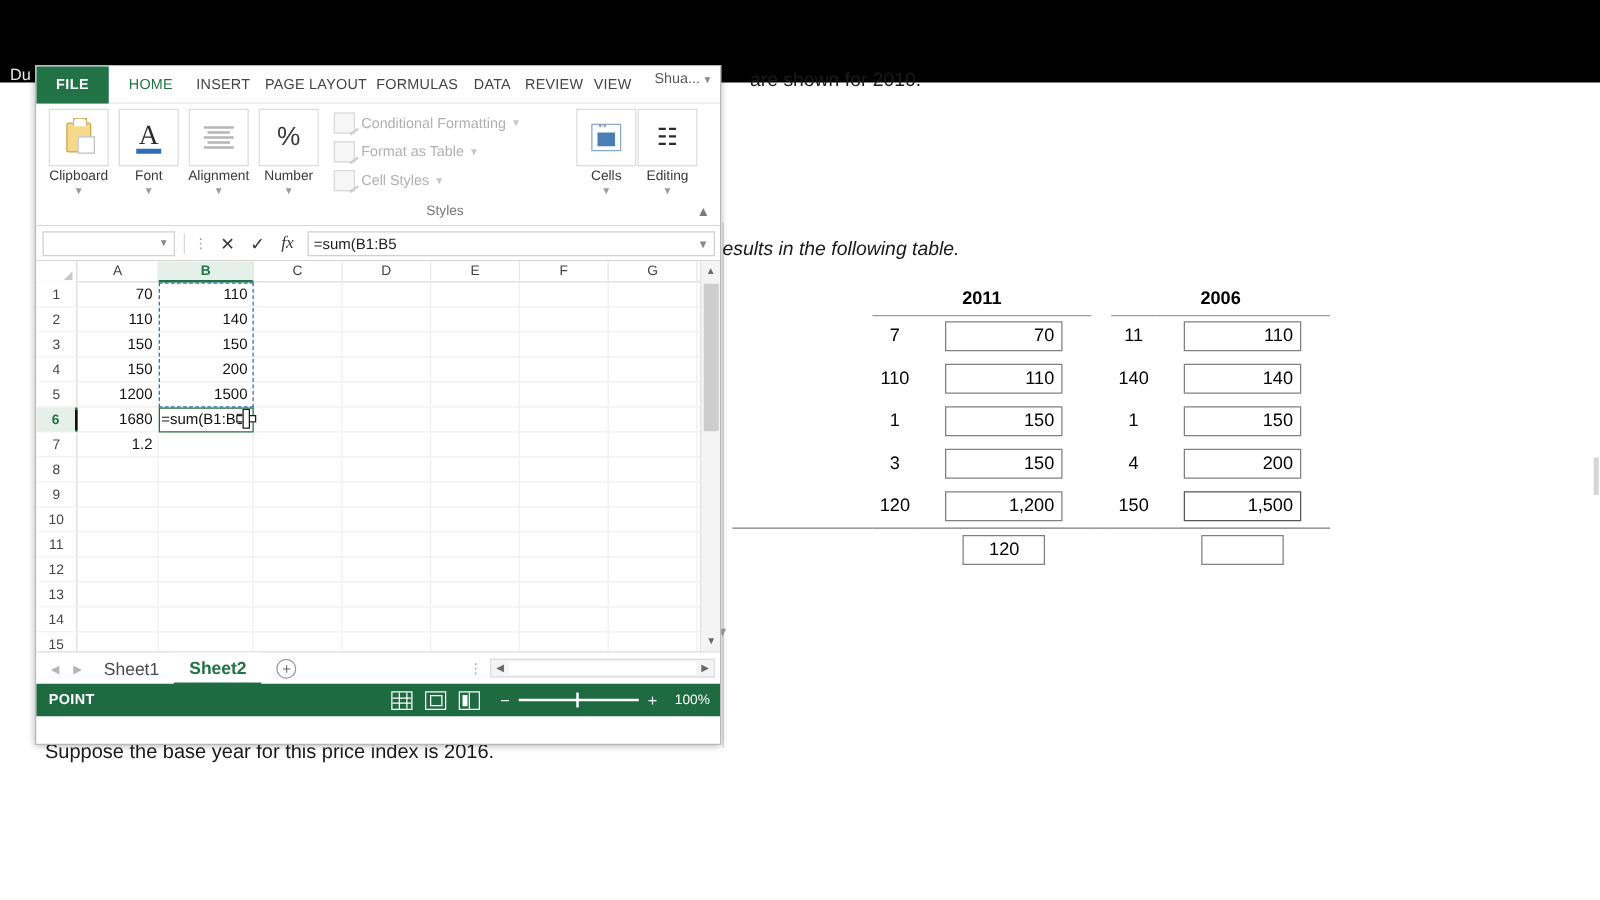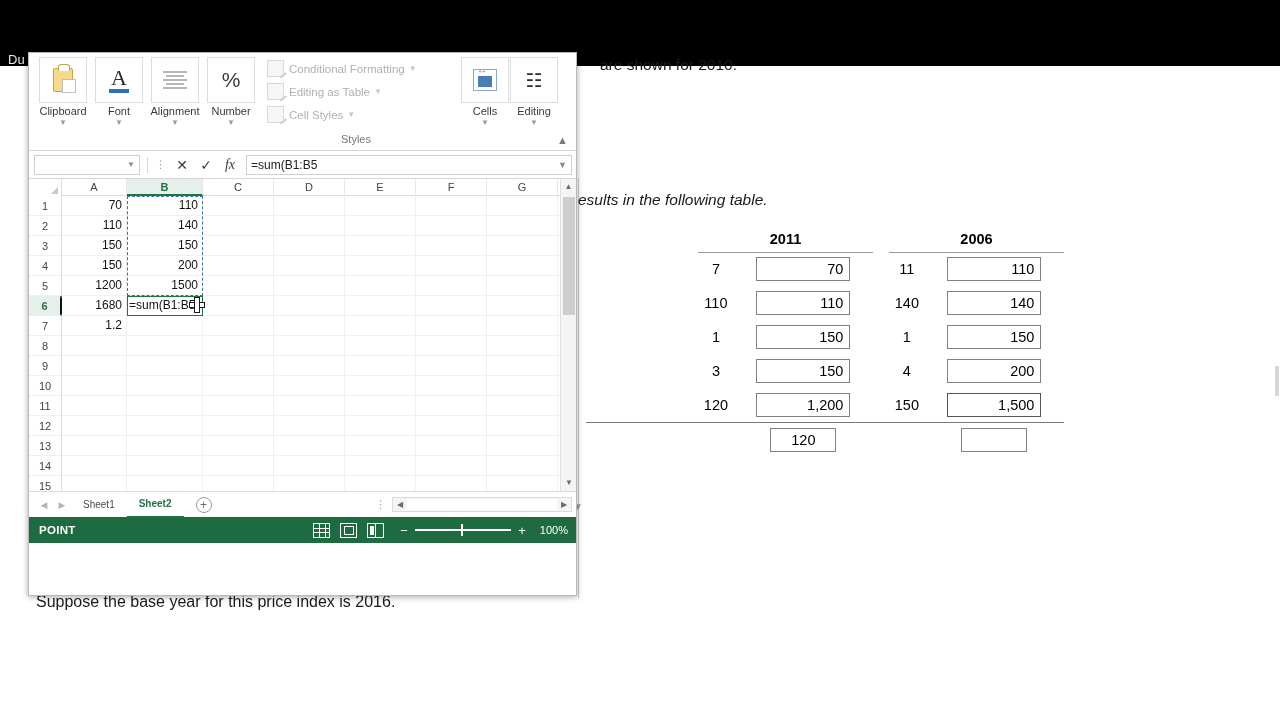--- a/index.html
+++ b/index.html
@@ -324,21 +324,21 @@
   
   .xl-sheetbar {
     position: relative; height: 26px;
     background: #fff; border-top: 1px solid #dcdcdc;
     display: flex; align-items: center;
   }
   .nav-arrows { display: flex; margin-left: 6px; }
   .nav-arrows span { width: 18px; text-align: center; font-size: 9px; color: #b5b5b5; }
   .stab {
     height: 26px; padding: 0 12px; display: flex; align-items: center;
-    font-size: 10px; color: #4a4a4a;
+    font-size: 14px; color: #4a4a4a;
   }
   .stab.active { font-weight: bold; color: #217346; background: #fff; border-bottom: 2px solid #217346; }
   .addsheet {
     width: 16px; height: 16px; border: 1px solid #9a9a9a; border-radius: 50%;
     color: #6a6a6a; font-size: 12px; line-height: 14px; text-align: center;
     margin-left: 12px;
   }
   .sb-dots { margin-left: auto; font-size: 11px; color: #a0a0a0; padding-right: 6px; }
   .hscroll {
     width: 180px; height: 15px; border: 1px solid #dcdcdc; background: #f4f4f4;
@@ -463,20 +463,31 @@
         </tbody>
           </table>
       </div>
 
       <div class="scroll-tick"></div>
     </div>
   </div>
 
   <div class="xl">
 
+    <div class="xl-tabs">
+      <div class="xl-file">FILE</div>
+      <div class="xl-tab active" style="left:68px">HOME</div>
+      <div class="xl-tab" style="left:122px">INSERT</div>
+      <div class="xl-tab" style="left:177px">PAGE LAYOUT</div>
+      <div class="xl-tab" style="left:266px">FORMULAS</div>
+      <div class="xl-tab" style="left:344px">DATA</div>
+      <div class="xl-tab" style="left:385px">REVIEW</div>
+      <div class="xl-tab" style="left:440px">VIEW</div>
+      <div class="xl-acct"><span>Shua...</span><span class="caret">▼</span></div>
+    </div>
 
     <div class="xl-ribbon">
       <div class="rgroup" style="left:6px">
         <div class="btn">
             <span class="ic-clip"></span>
           </div>
         <div class="lbl">Clipboard</div>
         <div class="sub">▼</div>
       </div>
       <div class="rgroup" style="left:62px">
@@ -508,21 +519,21 @@
       </div>
 
       <div class="styles-col">
         <div class="styles-item">
           <span class="sicon"></span>
           <span>Conditional Formatting</span>
           <span class="scaret">▼</span>
         </div>
         <div class="styles-item">
           <span class="sicon"></span>
-          <span>Editing as Table</span>
+          <span>Format as Table</span>
           <span class="scaret">▼</span>
         </div>
         <div class="styles-item">
           <span class="sicon"></span>
           <span>Cell Styles</span>
           <span class="scaret">▼</span>
         </div>
       </div>
       <div class="styles-label">Styles</div>
 

